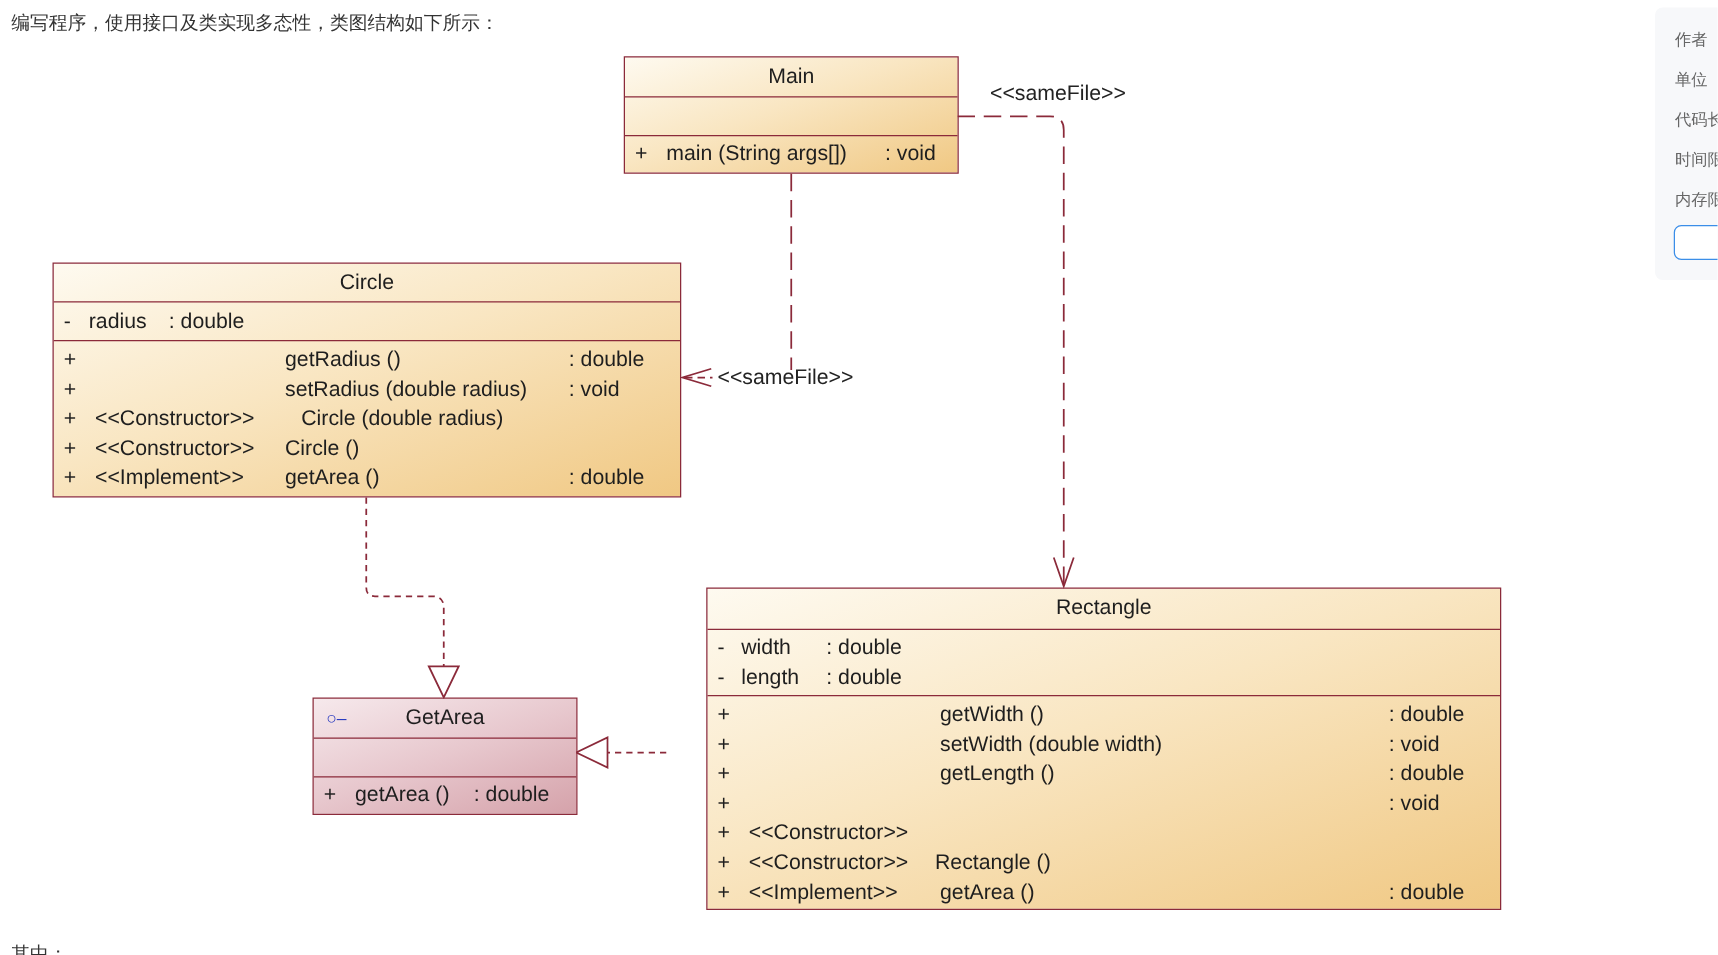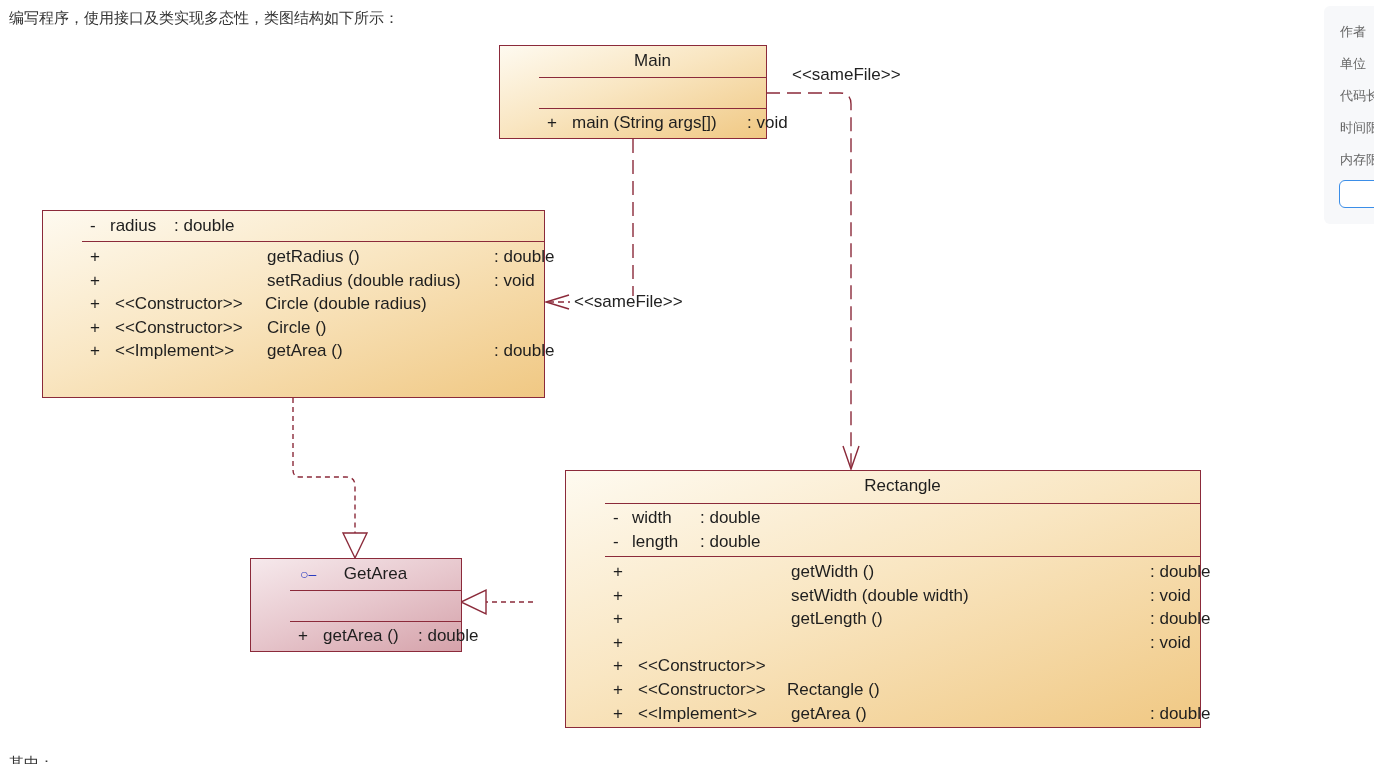--- a/index.html
+++ b/index.html
@@ -5,21 +5,21 @@
   html, body { margin:0; padding:0; }
   body { width:1374px; height:764px; position:relative; overflow:hidden; background:#ffffff;
          font-family:"Liberation Sans", sans-serif; color:#222; }
   .intro { position:absolute; left:9px; top:9px; font-size:15px; color:#333;
            font-family:"DejaVu Sans", sans-serif; letter-spacing:0; }
   .footer-text { position:absolute; left:9px; top:754px; font-size:15px; color:#333;
            font-family:"DejaVu Sans", sans-serif; }
   svg.connectors { position:absolute; left:0; top:0; }
   .cls { position:absolute; border:1.5px solid #8b2a3a; box-sizing:border-box;
          background:linear-gradient(160deg, #fefaf0 0%, #f9e6c2 45%, #f0c883 100%);
-         font-size:17px; color:#1e1e1e;padding-left:39px; }
+         font-size:17px; color:#1e1e1e; }
   .cls .title { text-align:center; border-bottom:1.5px solid #8b2a3a; }
   .cls .sect { border-bottom:1.5px solid #8b2a3a; box-sizing:border-box; }
   .cls .sect:last-child { border-bottom:none; }
   .row { position:relative; height:23.6px; line-height:23.6px; white-space:nowrap; }
   .row span { position:absolute; top:0; }
   .iface { background:linear-gradient(160deg, #f6e9ec 0%, #e7c7cd 50%, #d5a2aa 100%); }
   .lbl { position:absolute; font-size:17px; color:#222; background:transparent; }
   .side-panel { position:absolute; left:1324px; top:6px; width:60px; height:218px;
                 background:#f7f8fa; border-radius:6px; }
   .side-item { position:absolute; left:16px; font-size:13px; color:#666;
@@ -59,20 +59,21 @@
   <div class="sect" style="height:30px;">
     <div class="row" style="line-height:28px;">
       <span style="left:8px">+</span>
       <span style="left:33px">main (String args[])</span>
       <span style="left:208px">: void</span>
     </div>
   </div>
 </div>
 
 <div class="cls" style="left:42px; top:210px; width:503px; height:188px;">
+  <div class="title" style="height:30px; line-height:29px;">Circle</div>
   <div class="sect" style="height:31px; padding-top:3px;">
     <div class="row">
       <span style="left:8px">-</span>
       <span style="left:28px">radius</span>
       <span style="left:92px">: double</span>
     </div>
   </div>
   <div class="sect" style="padding-top:3px;" id="circle-ops">
       <div class="row">
         <span style="left: 8px;">+</span>
@@ -82,21 +83,21 @@
       </div>
       <div class="row">
         <span style="left: 8px;">+</span>
         <span style="left: 33px;"></span>
         <span style="left: 185px;">setRadius (double radius)</span>
         <span style="left: 412px;">: void</span>
       </div>
       <div class="row">
         <span style="left: 8px;">+</span>
         <span style="left: 33px;">&lt;&lt;Constructor&gt;&gt;</span>
-        <span style="left: 183px;">Circle (double radius)</span>
+        <span style="left: 198px;">Circle (double radius)</span>
         <span style="left: 412px;"></span>
       </div>
       <div class="row">
         <span style="left: 8px;">+</span>
         <span style="left: 33px;">&lt;&lt;Constructor&gt;&gt;</span>
         <span style="left: 185px; text-align: center;">Circle ()</span>
         <span style="left: 412px;"></span>
       </div>
       <div class="row">
         <span style="left: 8px;">+</span>

